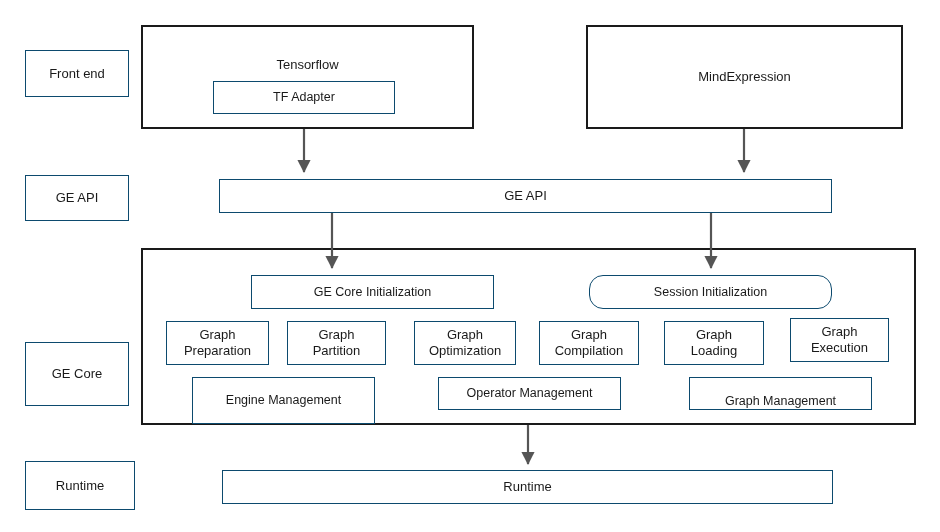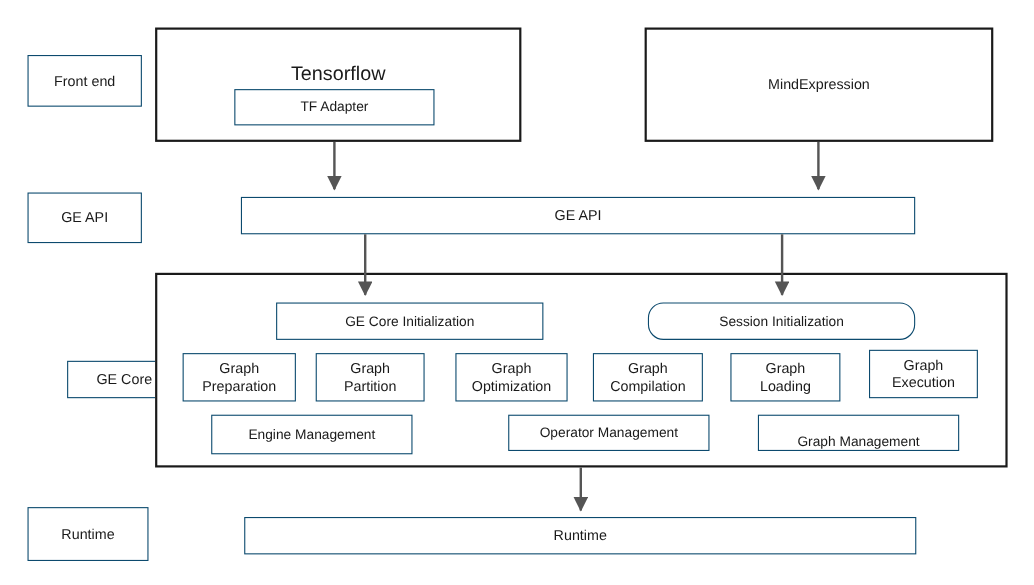--- a/index.html
+++ b/index.html
@@ -33,21 +33,21 @@
   .group-box {
     border: 2px solid #1a1a1a;
     align-items: flex-start;
     justify-content: center;
   }
   .group-title {
     position: absolute;
     left: 0;
     right: 0;
     text-align: center;
-    font-size: 18px;
+    font-size: 13px;
     color: #1a1a1a;
   }
   .inner-box {
     font-size: 12.5px;
   }
   .wide-box {
     font-size: 13px;
   }
   .small-box {
     font-size: 13px;
@@ -65,21 +65,21 @@
 <body>
 
 <div id="canvas">
 
   <div class="box label-box" style="left:25px; top:50px; width:104px; height:47px;">
     <span>Front end</span>
   </div>
   <div class="box label-box" style="left:25px; top:175px; width:104px; height:46px;">
     <span>GE API</span>
   </div>
-  <div class="box label-box" style="left:25px; top:328px; width:104px; height:34px;margin-left:36px;">
+  <div class="box label-box" style="left:25px; top:342px; width:104px; height:64px;">
     <span>GE Core</span>
   </div>
   <div class="box label-box" style="left:25px; top:461px; width:110px; height:49px;">
     <span>Runtime</span>
   </div>
 
   <div class="box group-box" style="left:141px; top:25px; width:333px; height:104px;">
     <span class="group-title" style="top:30px;">Tensorflow</span>
   </div>
   <div class="box group-box" style="left:586px; top:25px; width:317px; height:104px; align-items:center;">
@@ -121,24 +121,24 @@
   </div>
   <div class="box small-box" style="left:664px; top:321px; width:100px; height:44px; white-space:pre-line;">
     <span>Graph
 Loading</span>
   </div>
   <div class="box small-box" style="left:790px; top:318px; width:99px; height:44px; white-space:pre-line;">
     <span>Graph
 Execution</span>
   </div>
 
-  <div class="box inner-box" style="left:192px; top:377px; width:183px; height:36px;">
+  <div class="box inner-box" style="left:192px; top:377px; width:183px; height:47px;">
     <span>Engine Management</span>
   </div>
-  <div class="box inner-box" style="left:438px; top:377px; width:183px; height:33px;margin-left:24px;">
+  <div class="box inner-box" style="left:438px; top:377px; width:183px; height:33px;">
     <span>Operator Management</span>
   </div>
   <div class="box inner-box" style="left:689px; top:377px; width:183px; height:33px;align-items:flex-end;">
     <span>Graph Management</span>
   </div>
 
   <div class="box wide-box" style="left:222px; top:470px; width:611px; height:34px;">
     <span>Runtime</span>
   </div>
 

